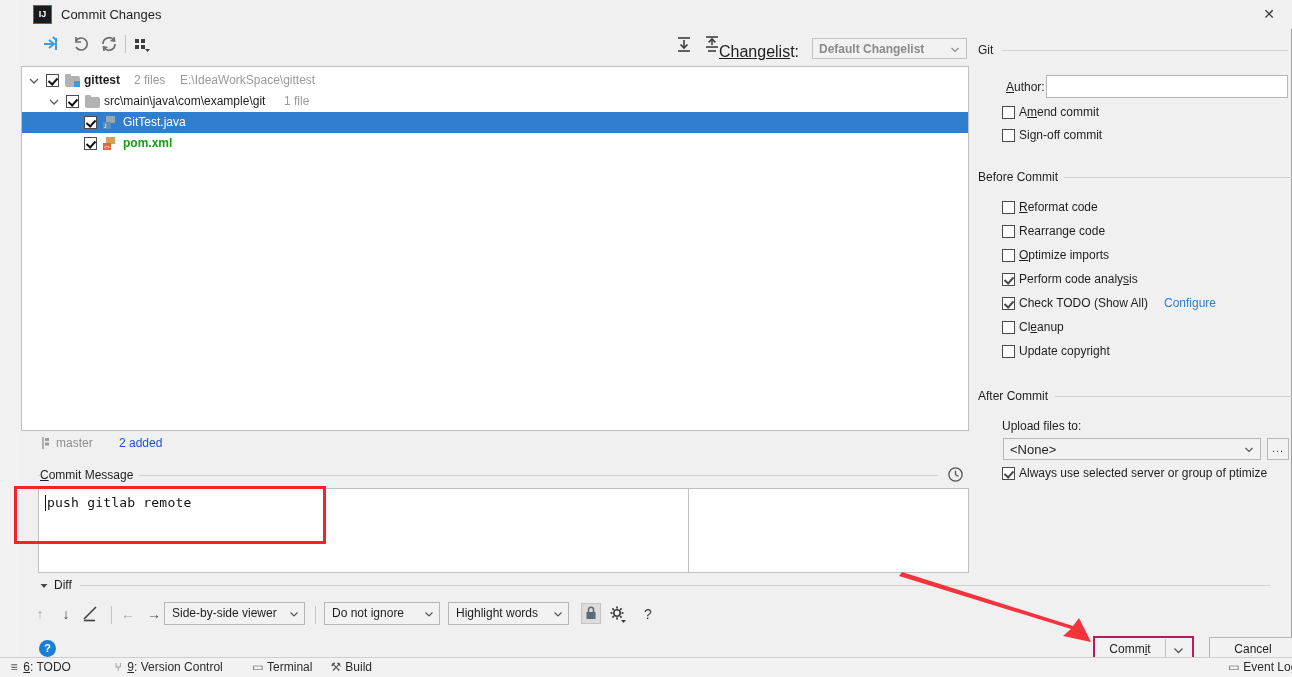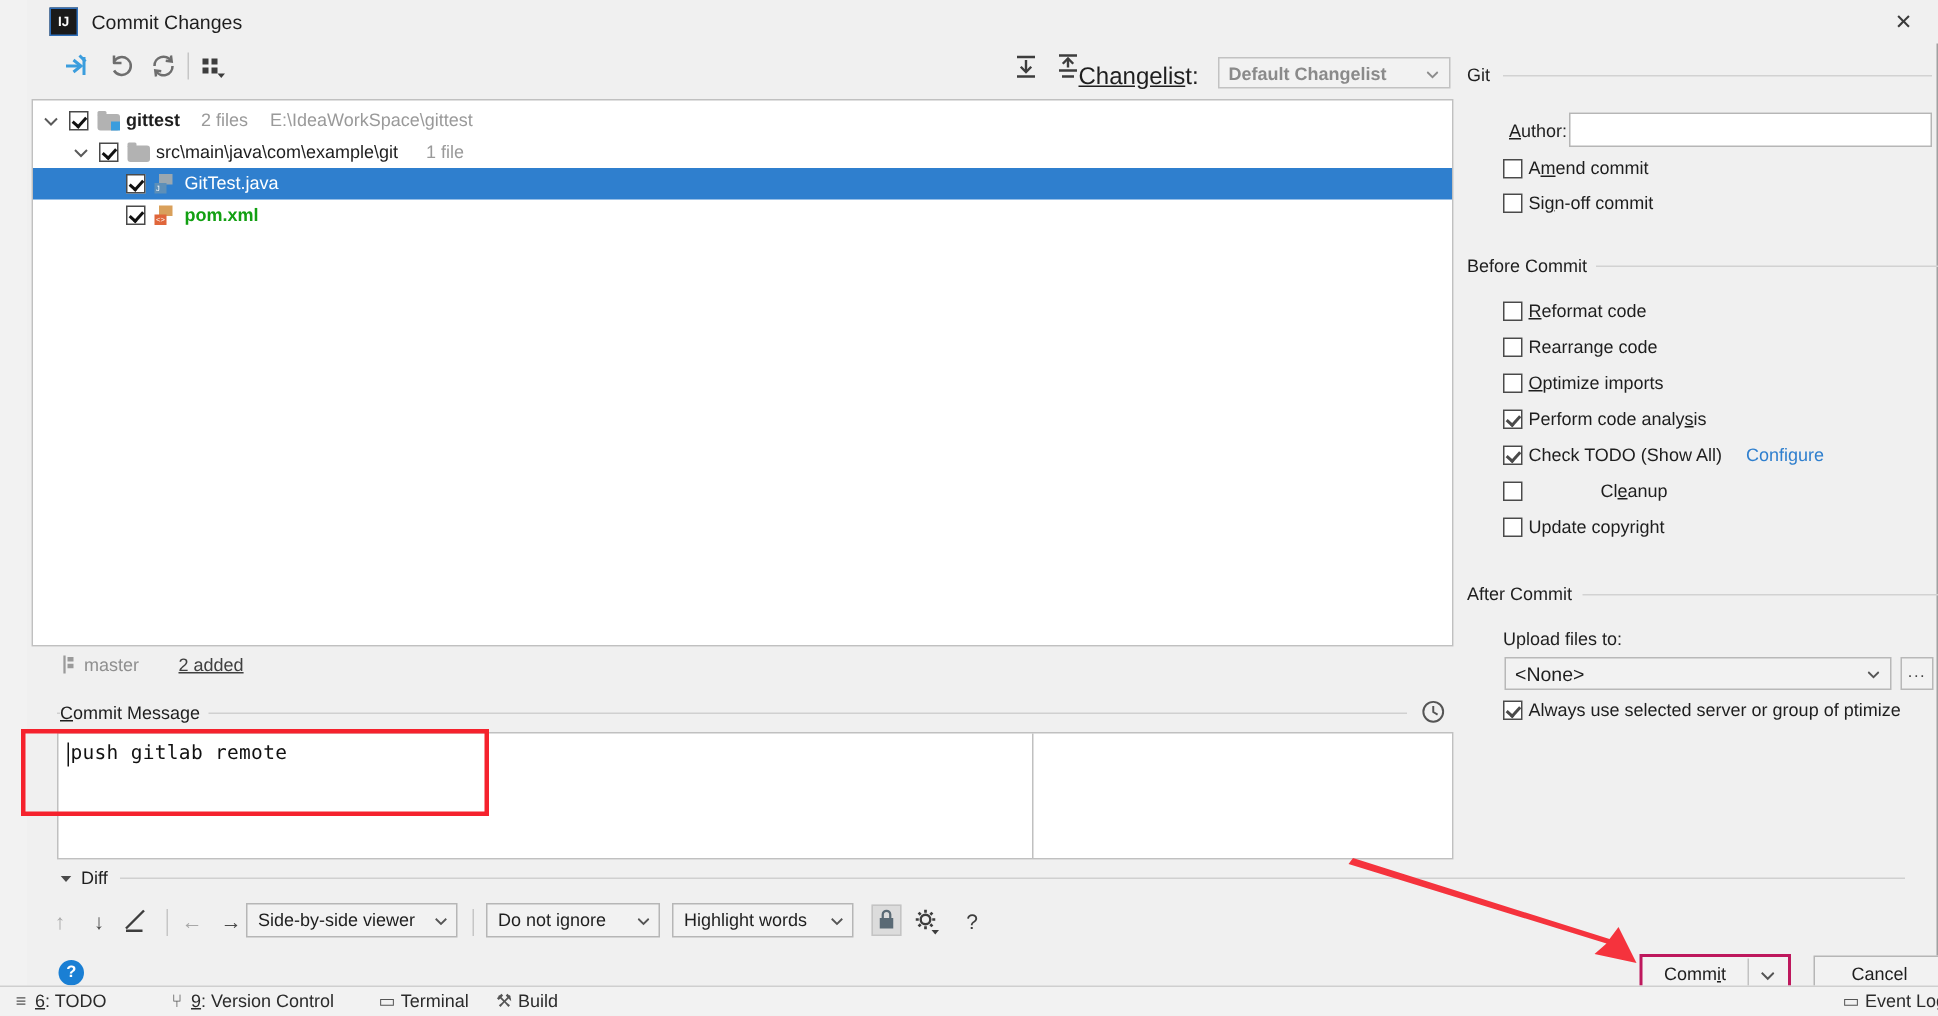--- a/index.html
+++ b/index.html
@@ -91,21 +91,21 @@
   .fileg .sq1 { position:absolute; left:3px; top:0px; width:9px; height:7px; background:#9aa7b0; }
   .fileg .sq2 { position:absolute; left:0px; top:6px; width:8px; height:7px; background:#5d8fb8; }
   .fileg.xml .sq1 { background:#d9a05b; }
   .fileg.xml .sq2 { background:#e0663b; }
   .fileg .tag { position:absolute; left:1px; top:7px; font-size:5px; color:#fff; line-height:6px; }
 
   
   .branchline { position:absolute; left:3px; top:433px; width:948px; height:22px; }
   .branch-ico { position:absolute; left:19px; top:3px; width:12px; height:14px; }
   .branch-name { position:absolute; left:35px; top:3px; font-size:12px; color:#8f8f8f; }
-  .added-count { position:absolute; left:98px; top:3px; font-size:12px; color:#404040;text-decoration:underline; }
+  .added-count { position:absolute; left:98px; top:3px; font-size:12px; color:#1d4ed8; }
 
   
   .cm-label { position:absolute; left:22px; top:468px; font-size:12px; color:#1e1e1e; background:#f0f0f0; padding-right:6px; z-index:3; }
   .cm-label u { text-decoration:underline; }
   .cm-rule { position:absolute; left:20px; top:475px; width:900px; height:1px; background:#d0d0d0; }
   .cm-clock { position:absolute; left:929px; top:466px; width:17px; height:17px; }
   .cm-box {
     position:absolute; left:20px; top:488px; width:931px; height:85px;
     background:#ffffff; border:1px solid #c0c0c0; box-sizing:border-box;
   }
@@ -452,21 +452,21 @@
     <span class="chk-txt" style="left:1001px;top:248px;"><u>O</u>ptimize imports</span>
 
     <span class="chk on" style="left:984px;top:273px;"></span>
     <span class="chk-txt" style="left:1001px;top:272px;">Perform code analy<u>s</u>is</span>
 
     <span class="chk on" style="left:984px;top:297px;"></span>
     <span class="chk-txt" style="left:1001px;top:296px;">Check TODO (Show All)</span>
     <span class="chk-txt link" style="left:1146px;top:296px;">Configure</span>
 
     <span class="chk" style="left:984px;top:321px;"></span>
-    <span class="chk-txt" style="left:1049px;top:320px;">Cl<u>e</u>anup</span>
+    <span class="chk-txt" style="left:1001px;top:320px;">Cl<u>e</u>anup</span>
 
     <span class="chk" style="left:984px;top:345px;"></span>
     <span class="chk-txt" style="left:1001px;top:344px;">Update copyright</span>
 
     <div class="grp-title" style="left:960px;top:389px;">After Commit</div>
     <div class="grp-rule" style="left:1037px;top:396px;width:275px;"></div>
 
     <div class="lbl" style="left:984px;top:419px;">Upload files to:</div>
     <div class="upload-combo">
       <span class="v">&lt;None&gt;</span>

